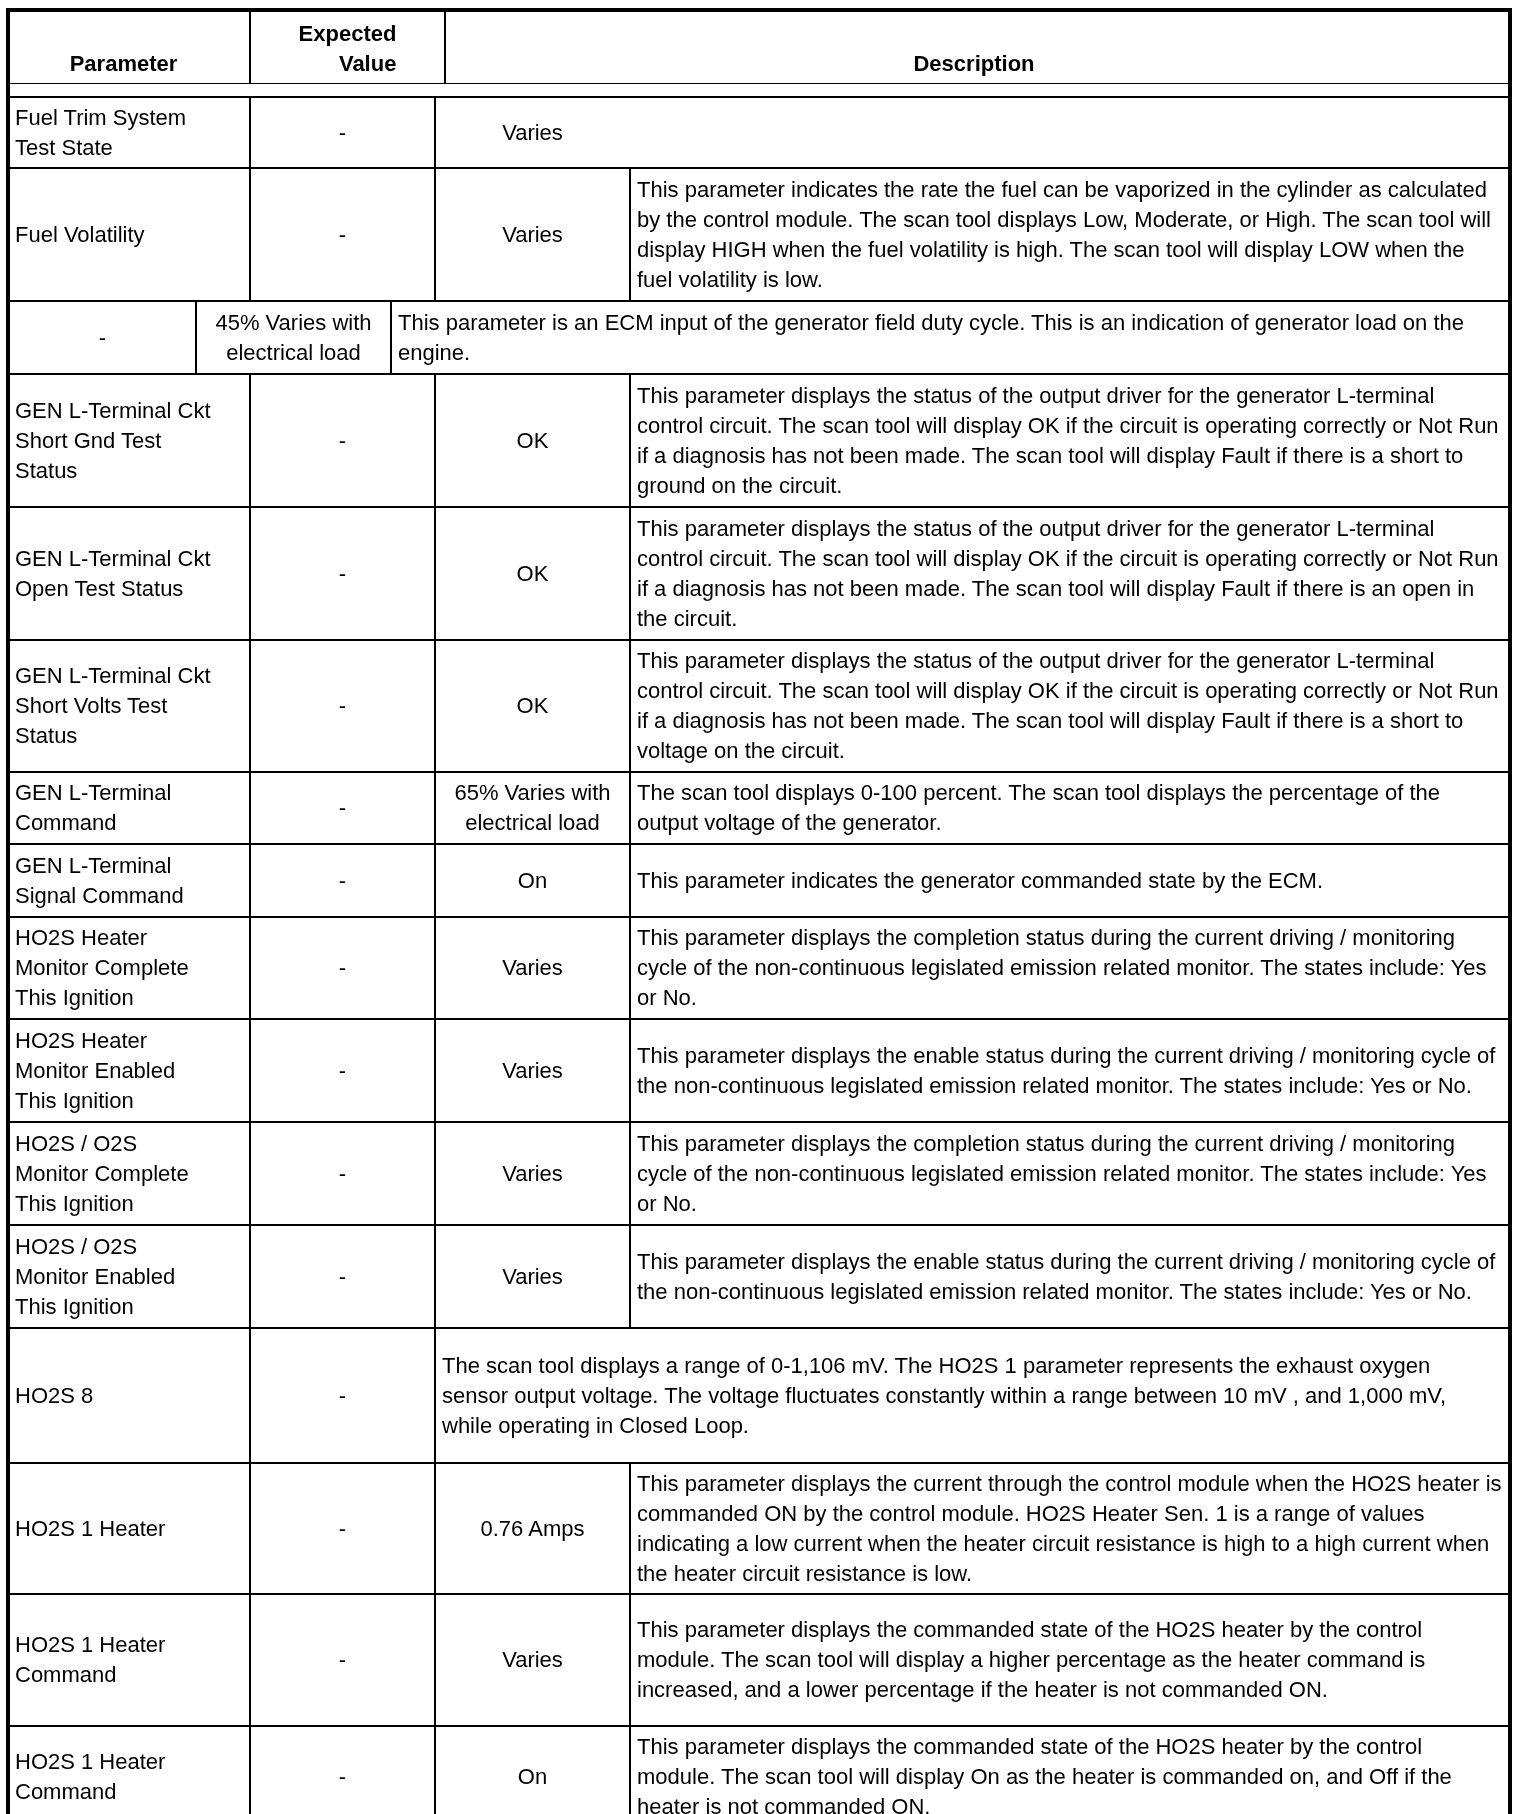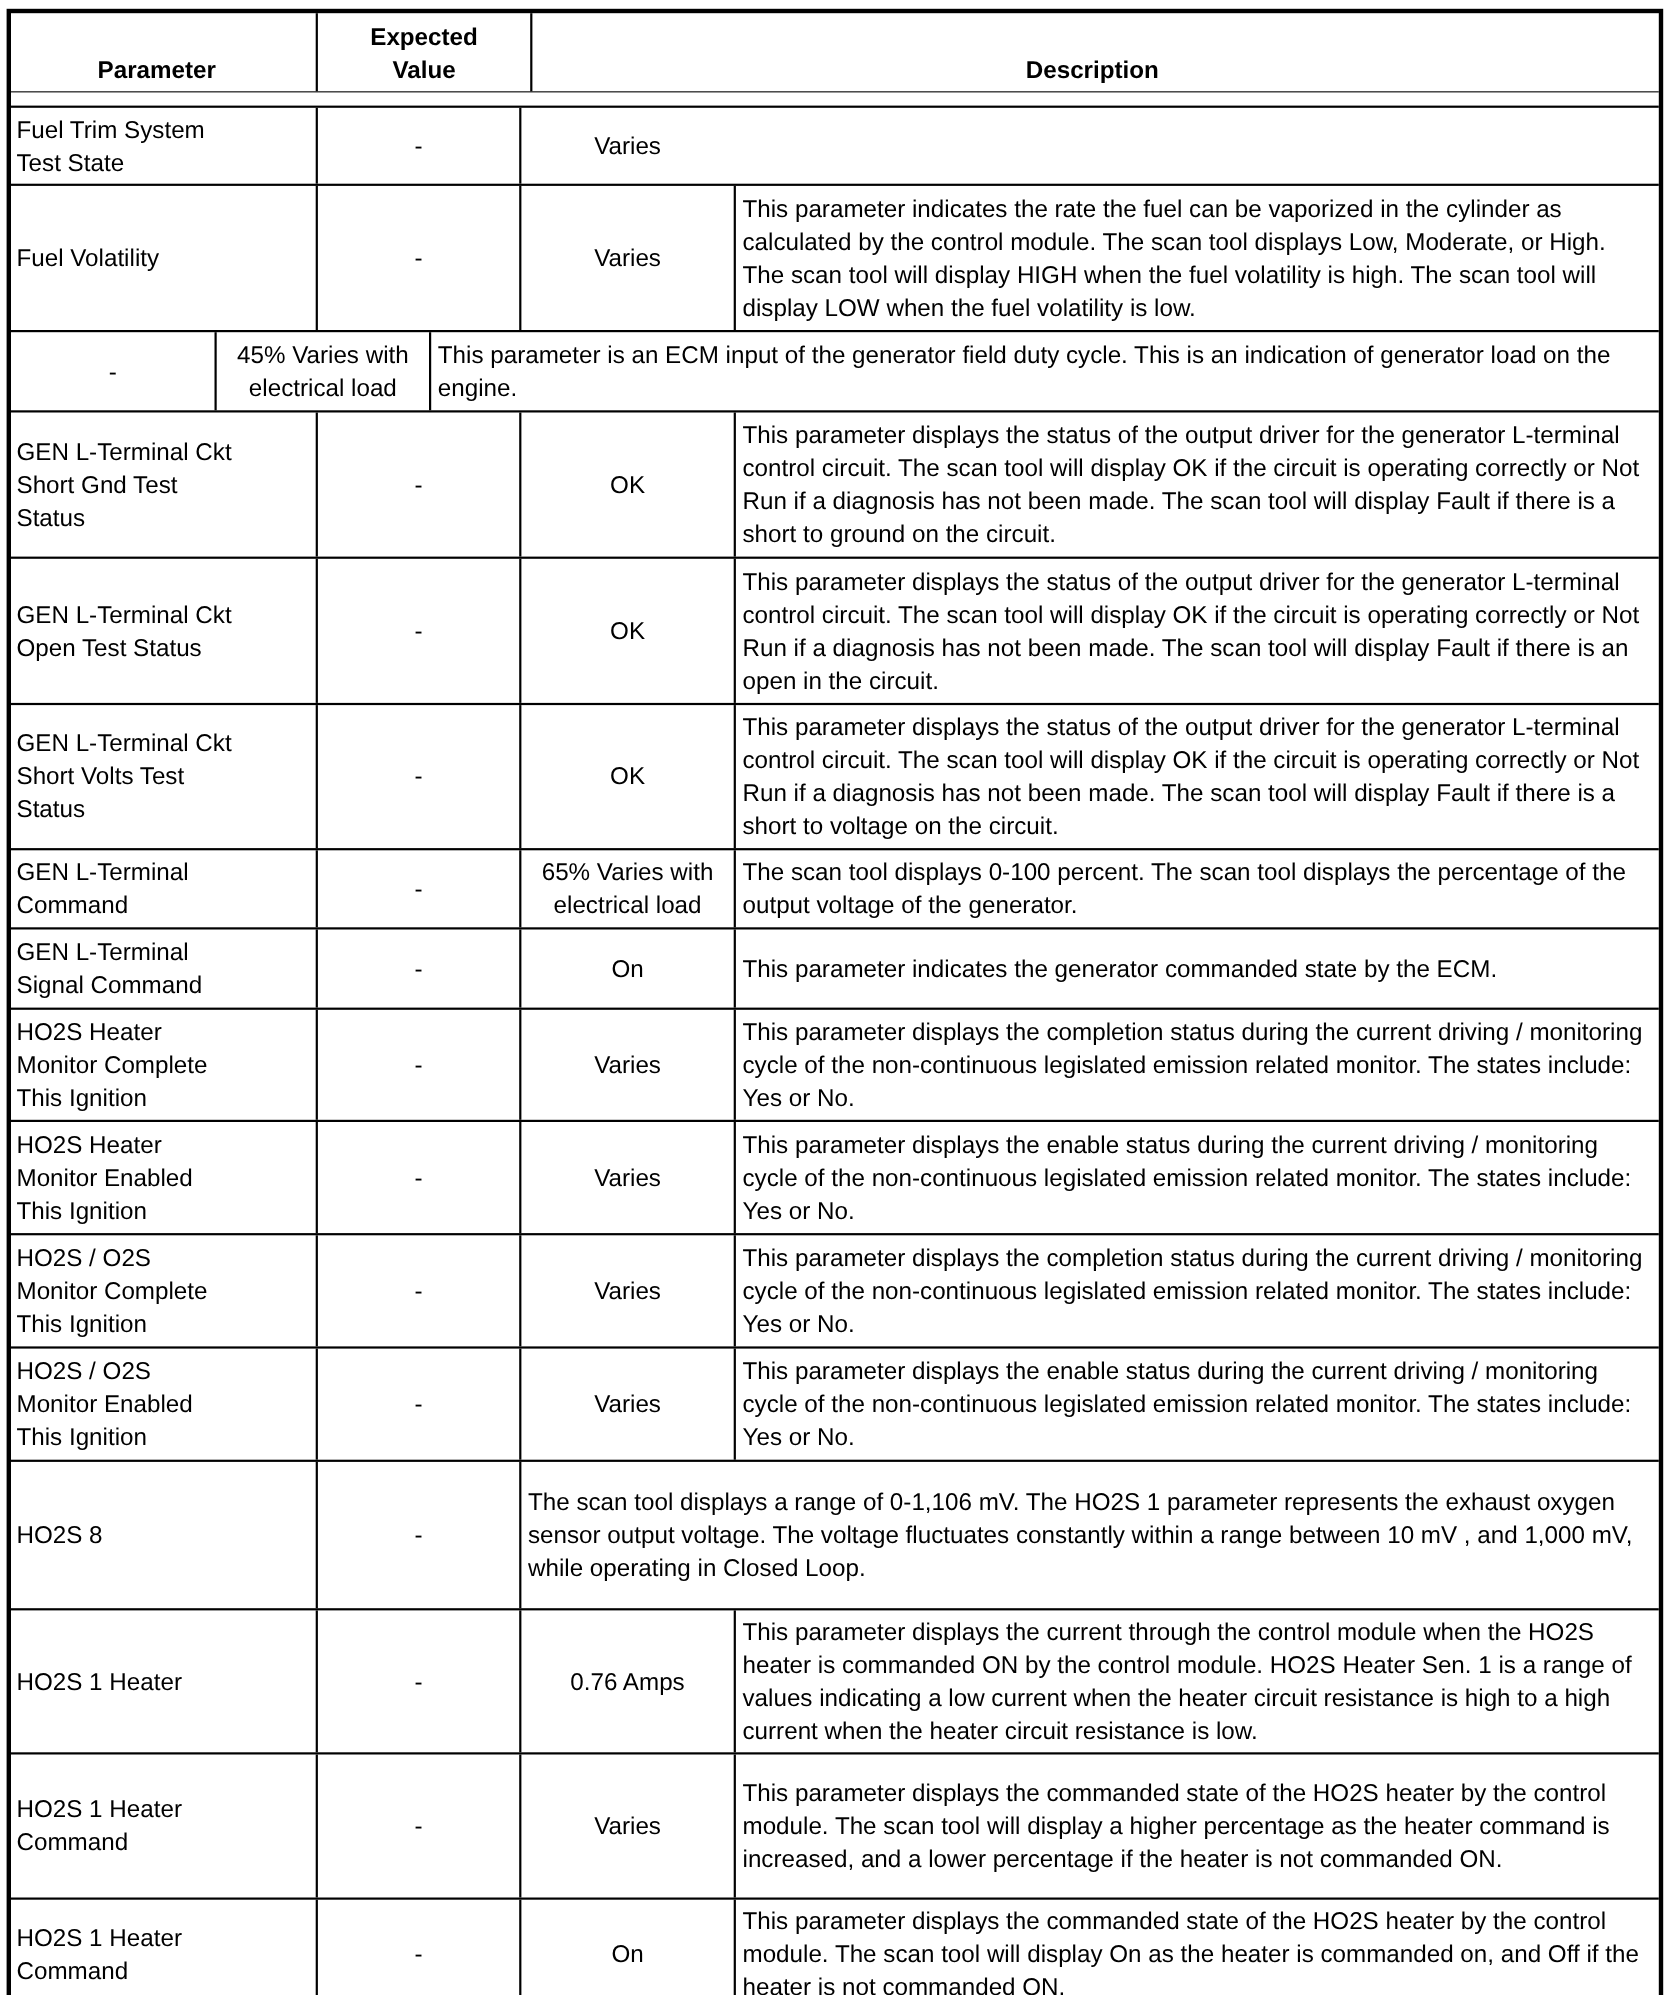--- a/index.html
+++ b/index.html
@@ -11,25 +11,25 @@
     box-sizing: border-box;
     font-family: "Liberation Sans", sans-serif;
     color: #000;
     font-size: 22px;
     line-height: 30px;
   }
   .row { display: flex; border-top: 2px solid #000; box-sizing: border-box; }
   .row.header { border-top: none; border-bottom: 1px solid #000; }
   .cell { box-sizing: border-box; border-left: 2px solid #000; display: flex; }
   .cell:first-child { border-left: none; }
-  .c1 { width: 277px; padding: 0 12px 0 5px; align-items: center; }
+  .c1 { width: 239px; padding: 0 12px 0 5px; align-items: center; }
   .c2 { width: 185px; justify-content: center; align-items: center; text-align: center; }
   .c3 { width: 195px; justify-content: center; align-items: center; text-align: center; padding: 0 2px; }
   .c4 { flex: 1; padding: 4px 6px; align-items: center; }
-  .header .cell { align-items: flex-end; font-weight: bold; padding-bottom: 4px; }
+  .header .cell { align-items: flex-end; font-weight: bold; padding-bottom: 4px; text-align: right; }
   .header .c1, .header .c4 { justify-content: center; padding-left: 0; }
   .txt { white-space: pre-line; }
 </style>
 </head>
 <body>
 
 <div class="table">
   <div class="row header" style="height:72px;">
     <div class="cell c1">
         <span class="txt">Parameter</span>

